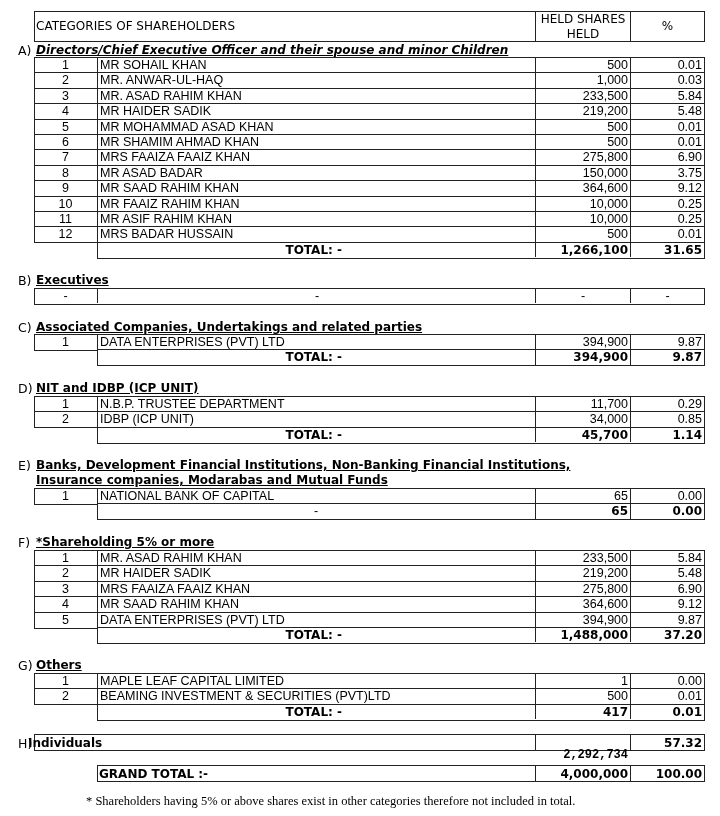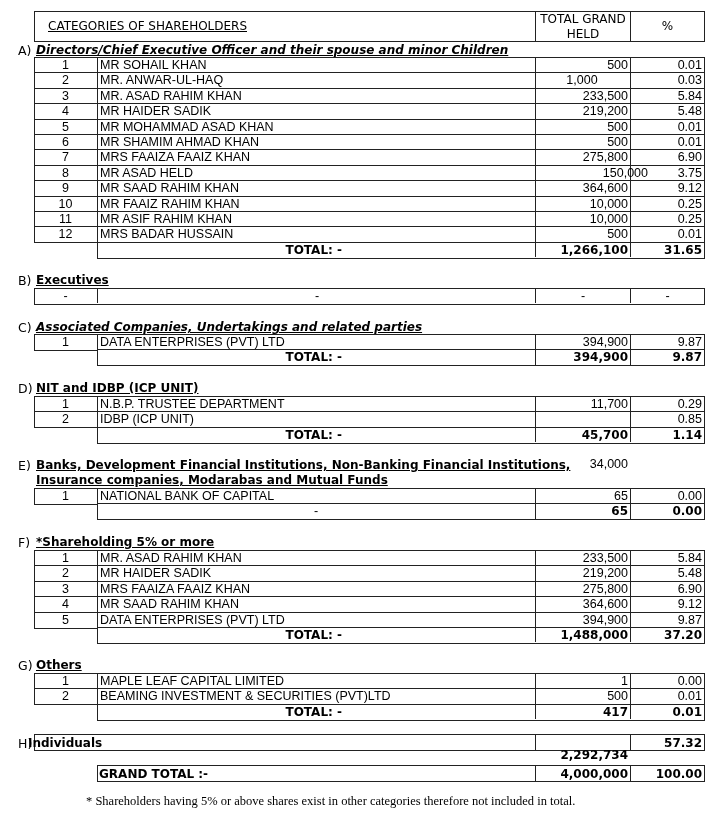--- a/index.html
+++ b/index.html
@@ -16,40 +16,40 @@
   .sec-title { position: absolute; font-size: 12px; font-weight: bold; font-family: "DejaVu Sans", sans-serif; text-decoration: underline; white-space: nowrap; }
   .hdr { font-family: "DejaVu Sans", sans-serif; font-size: 12px; }
   .footnote { position: absolute; font-size: 12.5px; white-space: nowrap; font-family: Liberation Serif, serif; }
 </style>
 </head>
 <body>
 
 <div class="box" style="left:34px;top:11px;width:671px;height:31px;"></div>
 <div class="vline" style="left:535px;top:11px;height:31px;"></div>
 <div class="vline" style="left:630px;top:11px;height:31px;"></div>
-<div class="cell hdr" style="left:48px;top:19px;text-decoration:underline;">CATEGORIES OF SHAREHOLDERS</div>
-<div class="cell hdr" style="left:536px;top:12px;width:94px;text-align:center;">TOTAL GRAND</div>
+<div class="cell hdr" style="left:36px;top:19px;">CATEGORIES OF SHAREHOLDERS</div>
+<div class="cell hdr" style="left:536px;top:12px;width:94px;text-align:center;">HELD SHARES</div>
 <div class="cell hdr" style="left:536px;top:27px;width:94px;text-align:center;">HELD</div>
 <div class="cell hdr" style="left:631px;top:19px;width:73px;text-align:center;">%</div>
 
 <div id="sections">
     <div class="sec-letter" style="left: 18px; top: 43px;">A)</div>
     <div class="sec-title" style="left: 36px; top: 43px; font-style: italic;">Directors/Chief Executive Officer and their spouse and minor Children</div>
     <div class="box" style="left: 34px; top: 57px; width: 671px; height: 186.3px;"></div>
     <div class="vline" style="left: 97px; top: 57px; height: 184.8px;"></div>
     <div class="vline" style="left: 535px; top: 57px; height: 184.8px;"></div>
     <div class="vline" style="left: 630px; top: 57px; height: 184.8px;"></div>
     <div class="cell num-cell" style="left: 34px; top: 58px; width: 63px;">1</div>
     <div class="cell name-cell" style="left: 98px; top: 58px; width: 436px;">MR SOHAIL KHAN</div>
     <div class="cell shares-cell" style="left: 536px; top: 58px; width: 94px;">500</div>
     <div class="cell pct-cell" style="left: 631px; top: 58px; width: 73px;">0.01</div>
     <div class="hline" style="left: 34px; top: 72.4px; width: 671px;"></div>
     <div class="cell num-cell" style="left: 34px; top: 73.4px; width: 63px;">2</div>
     <div class="cell name-cell" style="left: 98px; top: 73.4px; width: 436px;">MR. ANWAR-UL-HAQ</div>
-    <div class="cell shares-cell" style="left: 536px; top: 73.4px; width: 94px; text-align: center;">1,000</div>
+    <div class="cell shares-cell" style="left: 536px; top: 73.4px; width: 94px;">1,000</div>
     <div class="cell pct-cell" style="left: 631px; top: 73.4px; width: 73px;">0.03</div>
     <div class="hline" style="left: 34px; top: 87.8px; width: 671px;"></div>
     <div class="cell num-cell" style="left: 34px; top: 88.8px; width: 63px;">3</div>
     <div class="cell name-cell" style="left: 98px; top: 88.8px; width: 436px;">MR. ASAD RAHIM KHAN</div>
     <div class="cell shares-cell" style="left: 536px; top: 88.8px; width: 94px;">233,500</div>
     <div class="cell pct-cell" style="left: 631px; top: 88.8px; width: 73px;">5.84</div>
     <div class="hline" style="left: 34px; top: 103.2px; width: 671px;"></div>
     <div class="cell num-cell" style="left: 34px; top: 104.2px; width: 63px;">4</div>
     <div class="cell name-cell" style="left: 98px; top: 104.2px; width: 436px;">MR HAIDER SADIK</div>
     <div class="cell shares-cell" style="left: 536px; top: 104.2px; width: 94px;">219,200</div>
@@ -64,22 +64,22 @@
     <div class="cell name-cell" style="left: 98px; top: 135px; width: 436px;">MR SHAMIM AHMAD KHAN</div>
     <div class="cell shares-cell" style="left: 536px; top: 135px; width: 94px;">500</div>
     <div class="cell pct-cell" style="left: 631px; top: 135px; width: 73px;">0.01</div>
     <div class="hline" style="left: 34px; top: 149.4px; width: 671px;"></div>
     <div class="cell num-cell" style="left: 34px; top: 150.4px; width: 63px;">7</div>
     <div class="cell name-cell" style="left: 98px; top: 150.4px; width: 436px;">MRS FAAIZA FAAIZ KHAN</div>
     <div class="cell shares-cell" style="left: 536px; top: 150.4px; width: 94px;">275,800</div>
     <div class="cell pct-cell" style="left: 631px; top: 150.4px; width: 73px;">6.90</div>
     <div class="hline" style="left: 34px; top: 164.8px; width: 671px;"></div>
     <div class="cell num-cell" style="left: 34px; top: 165.8px; width: 63px;">8</div>
-    <div class="cell name-cell" style="left: 98px; top: 165.8px; width: 436px;">MR ASAD HELD</div>
-    <div class="cell shares-cell" style="left: 556px; top: 165.8px; width: 94px;">150,000</div>
+    <div class="cell name-cell" style="left: 98px; top: 165.8px; width: 436px;">MR ASAD BADAR</div>
+    <div class="cell shares-cell" style="left: 536px; top: 165.8px; width: 94px;">150,000</div>
     <div class="cell pct-cell" style="left: 631px; top: 165.8px; width: 73px;">3.75</div>
     <div class="hline" style="left: 34px; top: 180.2px; width: 671px;"></div>
     <div class="cell num-cell" style="left: 34px; top: 181.2px; width: 63px;">9</div>
     <div class="cell name-cell" style="left: 98px; top: 181.2px; width: 436px;">MR SAAD RAHIM KHAN</div>
     <div class="cell shares-cell" style="left: 536px; top: 181.2px; width: 94px;">364,600</div>
     <div class="cell pct-cell" style="left: 631px; top: 181.2px; width: 73px;">9.12</div>
     <div class="hline" style="left: 34px; top: 195.6px; width: 671px;"></div>
     <div class="cell num-cell" style="left: 34px; top: 196.6px; width: 63px;">10</div>
     <div class="cell name-cell" style="left: 98px; top: 196.6px; width: 436px;">MR FAAIZ RAHIM KHAN</div>
     <div class="cell shares-cell" style="left: 536px; top: 196.6px; width: 94px;">10,000</div>
@@ -104,21 +104,21 @@
     <div class="sec-title" style="left: 36px; top: 273px;">Executives</div>
     <div class="box" style="left: 34px; top: 288px; width: 671px; height: 16.9px;"></div>
     <div class="vline" style="left: 97px; top: 288px; height: 15.4px;"></div>
     <div class="vline" style="left: 535px; top: 288px; height: 15.4px;"></div>
     <div class="vline" style="left: 630px; top: 288px; height: 15.4px;"></div>
     <div class="cell num-cell" style="left: 34px; top: 289px; width: 63px;">-</div>
     <div class="cell name-cell num-cell" style="left: 98px; top: 289px; width: 436px;">-</div>
     <div class="cell shares-cell num-cell" style="left: 536px; top: 289px; width: 94px; text-align: center; padding: 0px;">-</div>
     <div class="cell pct-cell" style="left: 631px; top: 289px; width: 73px; text-align: center; padding: 0px;">-</div>
     <div class="sec-letter" style="left: 18px; top: 320px;">C)</div>
-    <div class="sec-title" style="left: 36px; top: 320px; font-style: italic;">Associated Companies, Undertakings and related parties</div>
+    <div class="sec-title" style="left: 36px; top: 320px;">Associated Companies, Undertakings and related parties</div>
     <div class="box" style="left: 34px; top: 334px; width: 671px; height: 16.9px;"></div>
     <div class="vline" style="left: 97px; top: 334px; height: 15.4px;"></div>
     <div class="vline" style="left: 535px; top: 334px; height: 15.4px;"></div>
     <div class="vline" style="left: 630px; top: 334px; height: 15.4px;"></div>
     <div class="cell num-cell" style="left: 34px; top: 335px; width: 63px;">1</div>
     <div class="cell name-cell" style="left: 98px; top: 335px; width: 436px;">DATA ENTERPRISES (PVT) LTD</div>
     <div class="cell shares-cell" style="left: 536px; top: 335px; width: 94px;">394,900</div>
     <div class="cell pct-cell" style="left: 631px; top: 335px; width: 73px;">9.87</div>
     <div class="box" style="left: 97px; top: 349.4px; width: 608px; height: 16.9px;"></div>
     <div class="vline" style="left: 535px; top: 349.4px; height: 15.4px;"></div>
@@ -132,21 +132,21 @@
     <div class="vline" style="left: 97px; top: 396px; height: 30.8px;"></div>
     <div class="vline" style="left: 535px; top: 396px; height: 30.8px;"></div>
     <div class="vline" style="left: 630px; top: 396px; height: 30.8px;"></div>
     <div class="cell num-cell" style="left: 34px; top: 397px; width: 63px;">1</div>
     <div class="cell name-cell" style="left: 98px; top: 397px; width: 436px;">N.B.P. TRUSTEE DEPARTMENT</div>
     <div class="cell shares-cell" style="left: 536px; top: 397px; width: 94px;">11,700</div>
     <div class="cell pct-cell" style="left: 631px; top: 397px; width: 73px;">0.29</div>
     <div class="hline" style="left: 34px; top: 411.4px; width: 671px;"></div>
     <div class="cell num-cell" style="left: 34px; top: 412.4px; width: 63px;">2</div>
     <div class="cell name-cell" style="left: 98px; top: 412.4px; width: 436px;">IDBP (ICP UNIT)</div>
-    <div class="cell shares-cell" style="left: 536px; top: 412.4px; width: 94px; margin-top: 45px;">34,000</div>
+    <div class="cell shares-cell" style="left: 536px; top: 412.4px; width: 94px;">34,000</div>
     <div class="cell pct-cell" style="left: 631px; top: 412.4px; width: 73px; text-align: right;">0.85</div>
     <div class="box" style="left: 97px; top: 426.8px; width: 608px; height: 16.9px;"></div>
     <div class="vline" style="left: 535px; top: 426.8px; height: 15.4px;"></div>
     <div class="vline" style="left: 630px; top: 426.8px; height: 15.4px;"></div>
     <div class="cell bold" style="left: 97px; top: 427.8px; width: 245px; text-align: right;">TOTAL: -</div>
     <div class="cell shares-cell bold" style="left: 536px; top: 427.8px; width: 94px;">45,700</div>
     <div class="cell pct-cell bold" style="left: 631px; top: 427.8px; width: 73px;">1.14</div>
     <div class="sec-letter" style="left: 18px; top: 458px;">E)</div>
     <div class="sec-title" style="left: 36px; top: 458px;">Banks, Development Financial Institutions, Non-Banking Financial Institutions,</div>
     <div class="sec-title" style="left: 36px; top: 473px;">Insurance companies, Modarabas and Mutual Funds</div>
@@ -219,21 +219,21 @@
     <div class="vline" style="left: 535px; top: 703.8px; height: 15.4px;"></div>
     <div class="vline" style="left: 630px; top: 703.8px; height: 15.4px;"></div>
     <div class="cell bold" style="left: 97px; top: 704.8px; width: 245px; text-align: right;">TOTAL: -</div>
     <div class="cell shares-cell bold" style="left: 536px; top: 704.8px; width: 94px;">417</div>
     <div class="cell pct-cell bold" style="left: 631px; top: 704.8px; width: 73px;">0.01</div>
     <div class="sec-letter" style="left: 18px; top: 736px;">H)</div>
     <div class="box" style="left: 34px; top: 734px; width: 671px; height: 17px;"></div>
     <div class="vline" style="left: 535px; top: 734px; height: 16px;"></div>
     <div class="vline" style="left: 630px; top: 734px; height: 16px;"></div>
     <div class="cell bold" style="left: 28px; top: 736px;">Individuals</div>
-    <div class="cell shares-cell bold" style="left: 536px; top: 748px; width: 94px;">2,292,734</div>
+    <div class="cell shares-cell bold" style="left: 536px; top: 748px; width: 94px; font-family: Liberation Mono, monospace;">2,292,734</div>
     <div class="cell pct-cell bold" style="left: 631px; top: 736px; width: 73px;">57.32</div>
     <div class="box" style="left: 97px; top: 765px; width: 608px; height: 17px;"></div>
     <div class="vline" style="left: 535px; top: 765px; height: 16px;"></div>
     <div class="vline" style="left: 630px; top: 765px; height: 16px;"></div>
     <div class="cell bold" style="left: 99px; top: 767px;">GRAND TOTAL :-</div>
     <div class="cell shares-cell bold" style="left: 536px; top: 767px; width: 94px;">4,000,000</div>
     <div class="cell pct-cell bold" style="left: 631px; top: 767px; width: 73px;">100.00</div>
   </div>
 
 <div class="footnote" style="left:86px;top:794px;">* Shareholders having 5% or above shares exist in other categories therefore not included in total.</div>

